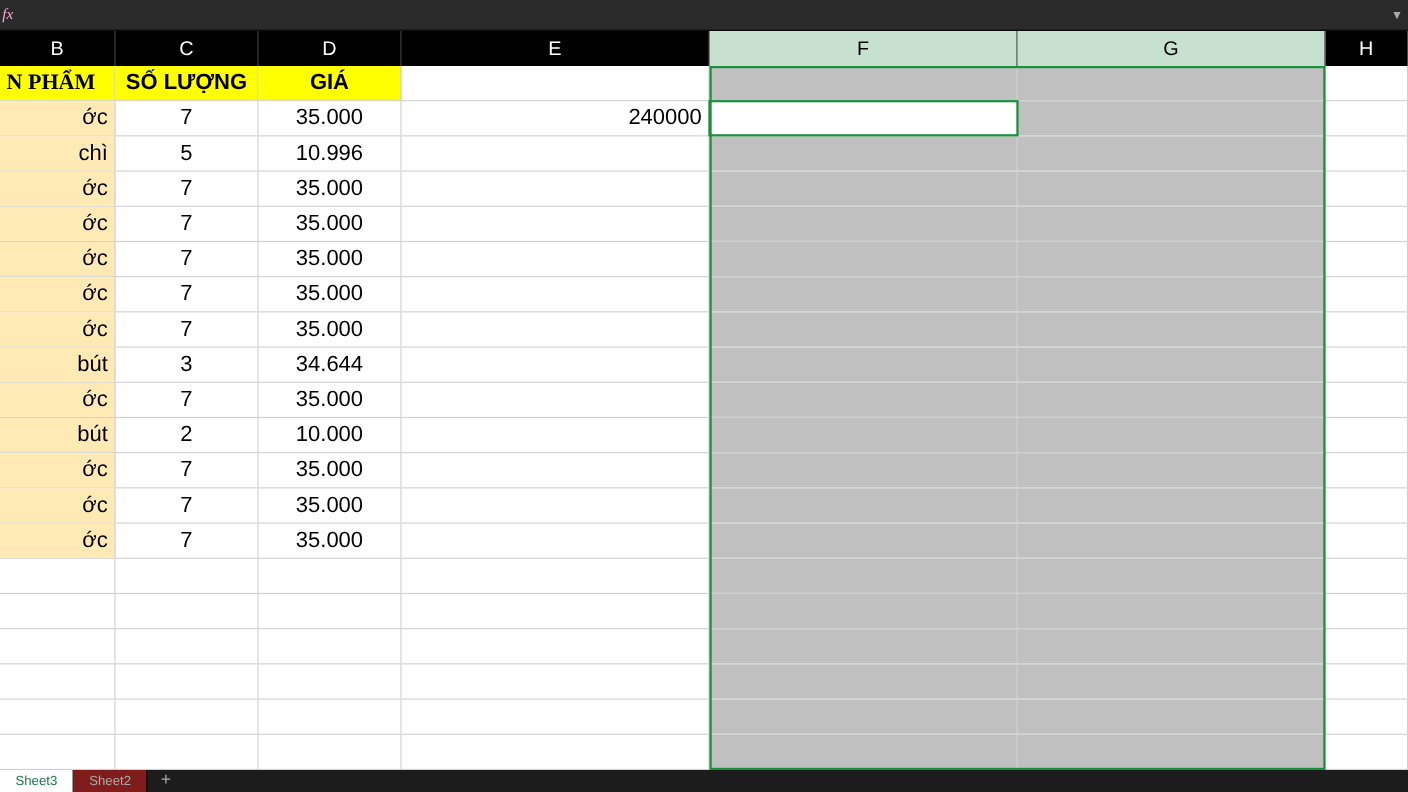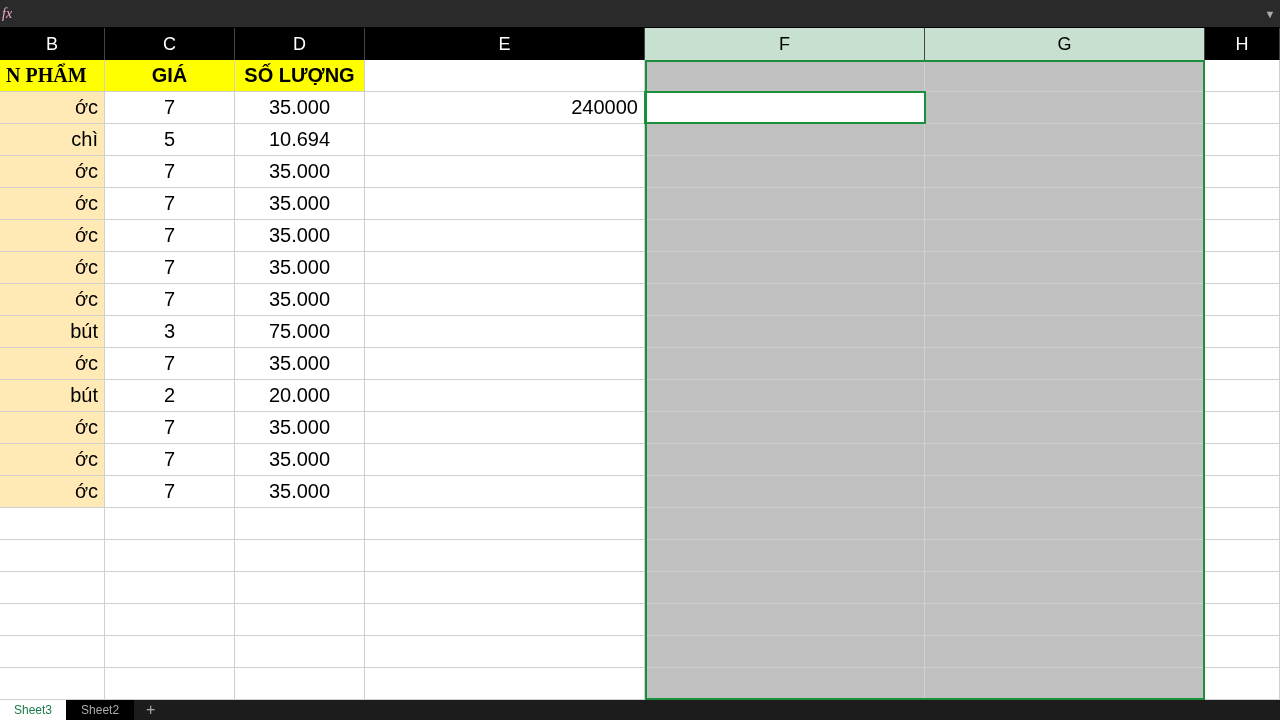--- a/index.html
+++ b/index.html
@@ -114,21 +114,21 @@
   .sheet-tabs {
     height: 20px;
     background: #1c1c1c;
     display: flex;
     align-items: center;
     font-size: 12px;
   }
   .sheet-tab {
     padding: 2px 14px;
     color: #aaa;
-    background: #000000;
+    background: #7f1d1d;
     border-right: 1px solid #000;
     cursor: pointer;
     height: 100%;
     display: flex;
     align-items: center;
   }
   .sheet-tab.active {
     background: #fff;
     color: #1a7a4a;
     font-weight: normal;
@@ -156,40 +156,40 @@
   <div class="col-header col-D">D</div>
   <div class="col-header col-E">E</div>
   <div class="col-header col-F selected">F</div>
   <div class="col-header col-G selected">G</div>
   <div class="col-header col-H">H</div>
 </div>
 
 <div class="grid" id="grid">
     <div class="row hdr-row">
       <div class="cell col-B">N PHẨM</div>
+      <div class="cell col-C">SỐ LƯỢNG</div>
       <div class="cell col-D">GIÁ</div>
-      <div class="cell col-C">SỐ LƯỢNG</div>
       <div class="cell col-E"></div>
       <div class="cell col-F sel-col"></div>
       <div class="cell col-G sel-col"></div>
       <div class="cell col-H"></div>
     </div>
     <div class="row data-row">
       <div class="cell col-B">ớc</div>
       <div class="cell col-C center">7</div>
       <div class="cell col-D center">35.000</div>
       <div class="cell col-E right">240000</div>
       <div class="cell col-F sel-col active-cell"></div>
       <div class="cell col-G sel-col"></div>
       <div class="cell col-H"></div>
     </div>
     <div class="row data-row">
       <div class="cell col-B">chì</div>
       <div class="cell col-C center">5</div>
-      <div class="cell col-D center">10.694</div>
+      <div class="cell col-D center">10.996</div>
       <div class="cell col-E right"></div>
       <div class="cell col-F sel-col"></div>
       <div class="cell col-G sel-col"></div>
       <div class="cell col-H"></div>
     </div>
     <div class="row data-row">
       <div class="cell col-B">ớc</div>
       <div class="cell col-C center">7</div>
       <div class="cell col-D center">35.000</div>
       <div class="cell col-E right"></div>
@@ -229,39 +229,39 @@
       <div class="cell col-C center">7</div>
       <div class="cell col-D center">35.000</div>
       <div class="cell col-E right"></div>
       <div class="cell col-F sel-col"></div>
       <div class="cell col-G sel-col"></div>
       <div class="cell col-H"></div>
     </div>
     <div class="row data-row">
       <div class="cell col-B">bút</div>
       <div class="cell col-C center">3</div>
-      <div class="cell col-D center">75.000</div>
+      <div class="cell col-D center">34.644</div>
       <div class="cell col-E right"></div>
       <div class="cell col-F sel-col"></div>
       <div class="cell col-G sel-col"></div>
       <div class="cell col-H"></div>
     </div>
     <div class="row data-row">
       <div class="cell col-B">ớc</div>
       <div class="cell col-C center">7</div>
       <div class="cell col-D center">35.000</div>
       <div class="cell col-E right"></div>
       <div class="cell col-F sel-col"></div>
       <div class="cell col-G sel-col"></div>
       <div class="cell col-H"></div>
     </div>
     <div class="row data-row">
       <div class="cell col-B">bút</div>
       <div class="cell col-C center">2</div>
-      <div class="cell col-D center">20.000</div>
+      <div class="cell col-D center">10.000</div>
       <div class="cell col-E right"></div>
       <div class="cell col-F sel-col"></div>
       <div class="cell col-G sel-col"></div>
       <div class="cell col-H"></div>
     </div>
     <div class="row data-row">
       <div class="cell col-B">ớc</div>
       <div class="cell col-C center">7</div>
       <div class="cell col-D center">35.000</div>
       <div class="cell col-E right"></div>

